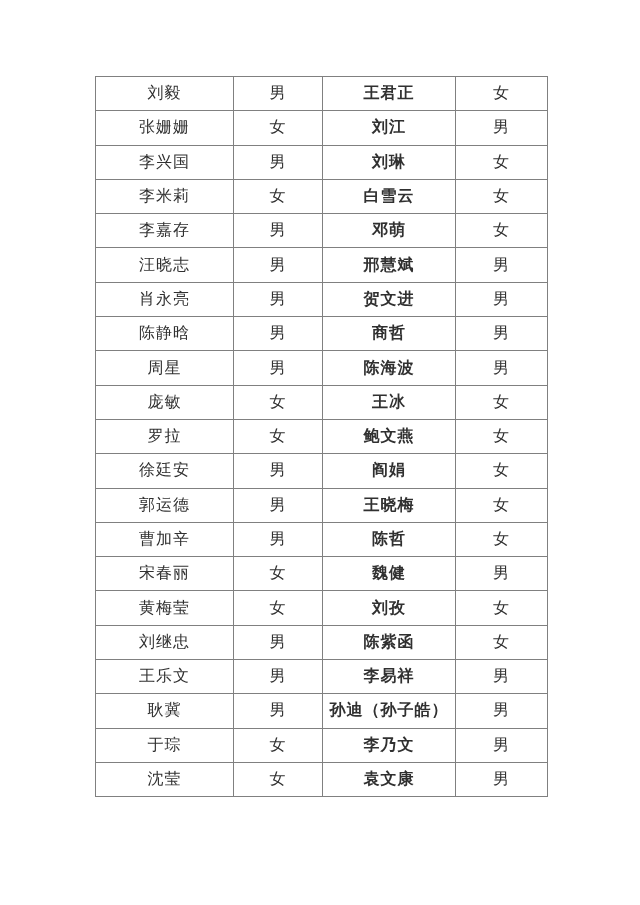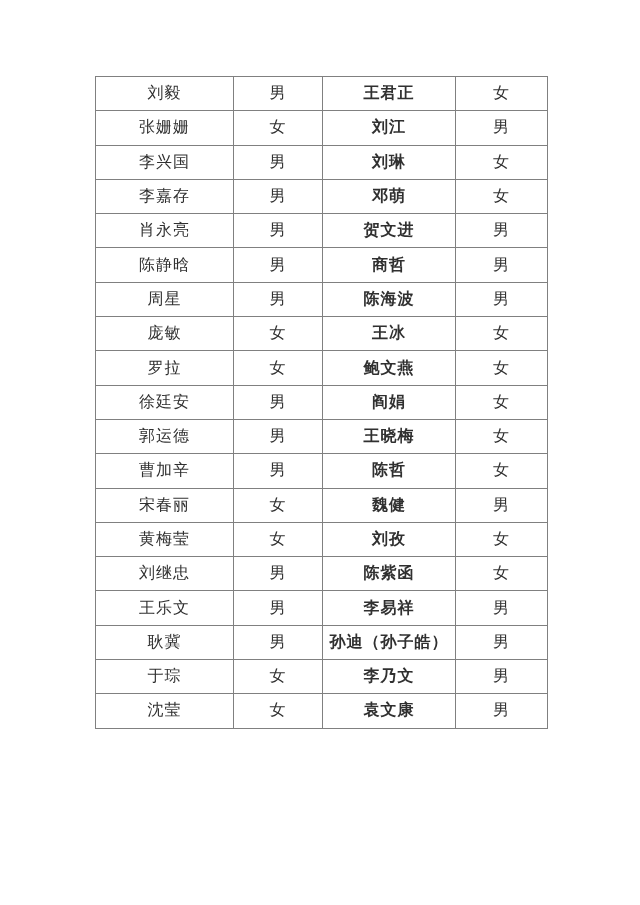--- a/index.html
+++ b/index.html
@@ -65,24 +65,36 @@
           <td class="col-name-2">刘江</td>
           <td class="col-gender-2">男</td>
         </tr>
         <tr>
           <td class="col-name-1">李兴国</td>
           <td class="col-gender-1">男</td>
           <td class="col-name-2">刘琳</td>
           <td class="col-gender-2">女</td>
         </tr>
         <tr>
+          <td class="col-name-1">李米莉</td>
+          <td class="col-gender-1">女</td>
+          <td class="col-name-2">白雪云</td>
+          <td class="col-gender-2">女</td>
+        </tr>
+        <tr>
           <td class="col-name-1">李嘉存</td>
           <td class="col-gender-1">男</td>
           <td class="col-name-2">邓萌</td>
           <td class="col-gender-2">女</td>
+        </tr>
+        <tr>
+          <td class="col-name-1">汪晓志</td>
+          <td class="col-gender-1">男</td>
+          <td class="col-name-2">邢慧斌</td>
+          <td class="col-gender-2">男</td>
         </tr>
         <tr>
           <td class="col-name-1">肖永亮</td>
           <td class="col-gender-1">男</td>
           <td class="col-name-2">贺文进</td>
           <td class="col-gender-2">男</td>
         </tr>
         <tr>
           <td class="col-name-1">陈静晗</td>
           <td class="col-gender-1">男</td>

